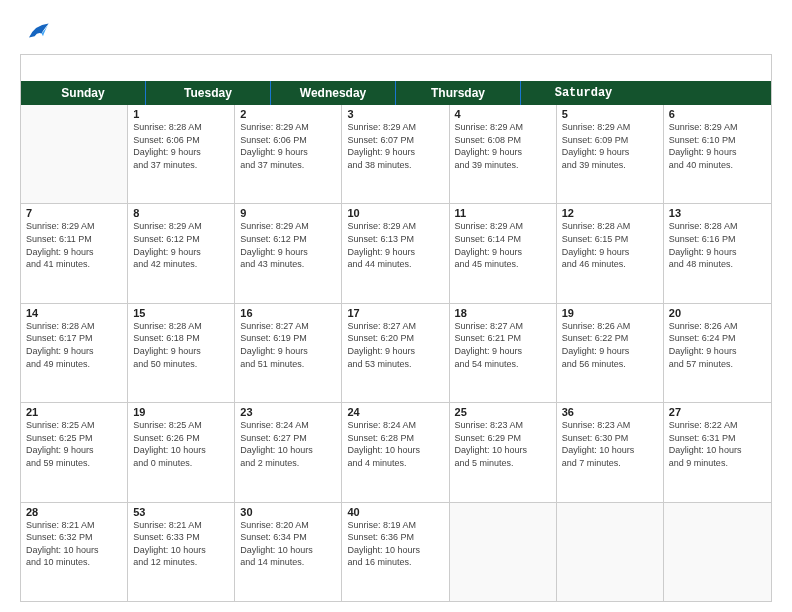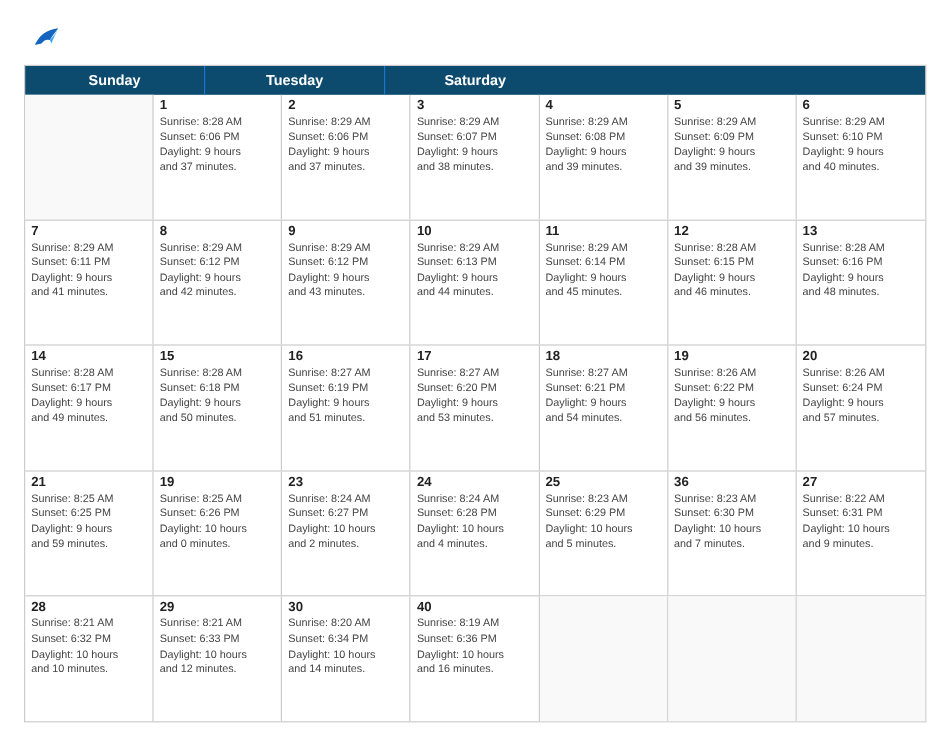--- a/index.html
+++ b/index.html
@@ -53,32 +53,33 @@
       color: #333;
     }
     .calendar {
       flex: 1;
       display: flex;
       flex-direction: column;
       border: 1px solid #ccc;
     }
     .cal-header {
       display: grid;
-      grid-template-columns: repeat(5, 1fr);
-      background: #0c4a6e;
+      grid-template-columns: repeat(6, 1fr);
+      background: #14532d;
+      margin-top: 26px;
     }
     .cal-header-cell {
       color: #fff;
       font-size: 12px;
       font-weight: bold;
       text-align: center;
       padding: 5px 2px;
       border-right: 1px solid #1976D2;
     }
-    .cal-header-cell:last-child { border-right: none; }
+    .cal-header-cell:last-child { border-right: none; font-family: Liberation Mono, monospace; }
     .cal-body {
       flex: 1;
       display: flex;
       flex-direction: column;
     }
     .cal-row {
       display: grid;
       grid-template-columns: repeat(7, 1fr);
       flex: 1;
       border-top: 1px solid #ccc;
@@ -129,20 +130,22 @@
     <div class="title-block">
       <div class="month-title"></div>
       <div class="location"></div>
     </div>
   </div>
 
   <div class="calendar">
     <div class="cal-header" id="cal-header">
         <div class="cal-header-cell">Sunday</div>
         <div class="cal-header-cell">Tuesday</div>
+        <div class="cal-header-cell">Wednesday</div>
+        <div class="cal-header-cell">Thursday</div>
         <div class="cal-header-cell">Saturday</div>
       </div>
     <div class="cal-body" id="cal-body">
         <div class="cal-row">
           <div class="cal-cell empty"></div>
           <div class="cal-cell">
             <span class="day-num">1</span>
             <div class="day-info">Sunrise: 8:28 AM<br>Sunset: 6:06 PM<br>Daylight: 9 hours<br>and 37 minutes.</div>
           </div>
           <div class="cal-cell">
@@ -255,21 +258,21 @@
             <span class="day-num">27</span>
             <div class="day-info">Sunrise: 8:22 AM<br>Sunset: 6:31 PM<br>Daylight: 10 hours<br>and 9 minutes.</div>
           </div>
         </div>
         <div class="cal-row">
           <div class="cal-cell">
             <span class="day-num">28</span>
             <div class="day-info">Sunrise: 8:21 AM<br>Sunset: 6:32 PM<br>Daylight: 10 hours<br>and 10 minutes.</div>
           </div>
           <div class="cal-cell">
-            <span class="day-num">29</span>
+            <span class="day-num">53</span>
             <div class="day-info">Sunrise: 8:21 AM<br>Sunset: 6:33 PM<br>Daylight: 10 hours<br>and 12 minutes.</div>
           </div>
           <div class="cal-cell">
             <span class="day-num">30</span>
             <div class="day-info">Sunrise: 8:20 AM<br>Sunset: 6:34 PM<br>Daylight: 10 hours<br>and 14 minutes.</div>
           </div>
           <div class="cal-cell">
             <span class="day-num">40</span>
             <div class="day-info">Sunrise: 8:19 AM<br>Sunset: 6:36 PM<br>Daylight: 10 hours<br>and 16 minutes.</div>
           </div>

